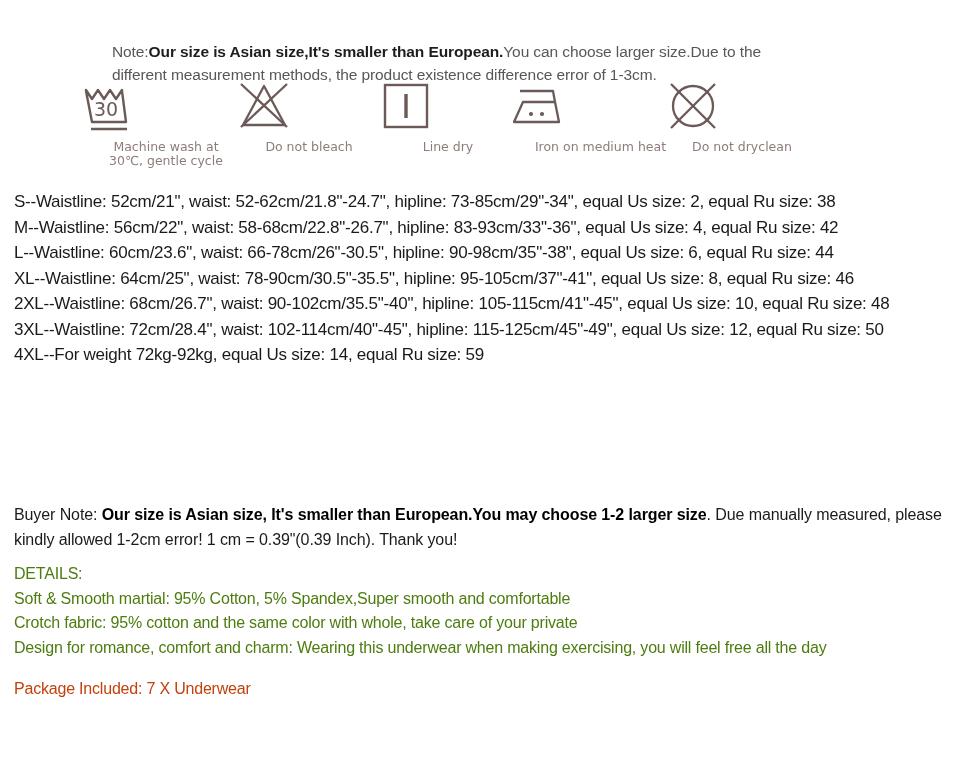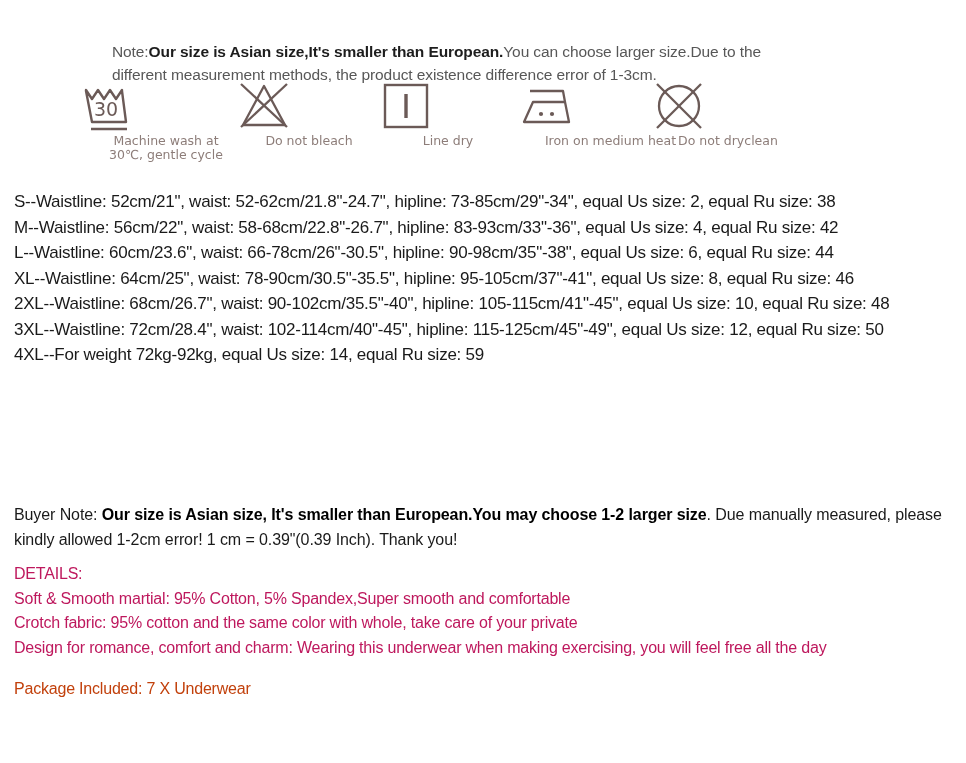--- a/index.html
+++ b/index.html
@@ -42,32 +42,32 @@
     position: absolute;
     top: 0;
     text-align: center;
   }
   .care-glyph {
     height: 56px;
     display: flex;
     align-items: center;
   }
   .care-label {
-    margin-top: 0;
+    margin-top: 6px;
     font-size: 12.5px;
     line-height: 14px;
     color: #8d7d79;
     white-space: pre-line;
     font-family: "DejaVu Sans", sans-serif;
   }
   #care-0 { left: 0;   width: 176px; }
   #care-1 { left: 155px; width: 152px; }
   #care-2 { left: 300px; width: 140px; }
-  #care-3 { left: 435px; width: 195px; }
-  #care-4 { left: 570px; width: 160px; }
+  #care-3 { left: 425px; width: 195px; }
+  #care-4 { left: 584px; width: 160px; }
 
   
   #size-block {
     position: absolute;
     left: 14px;
     top: 186px;
     width: 952px;
   }
   #size-heading {
     font-size: 16.5px;
@@ -101,21 +101,21 @@
   
   #details-block {
     position: absolute;
     left: 14px;
     top: 562px;
     width: 950px;
   }
   .detail-line {
     font-size: 16px;
     line-height: 24.5px;
-    color: #be185d;
+    color: #4d7c0f;
     letter-spacing: -0.2px;
     white-space: nowrap;
   }
   #package-line {
     position: absolute;
     left: 14px;
     top: 677px;
     font-size: 16px;
     line-height: 24px;
     color: #c2410c;

